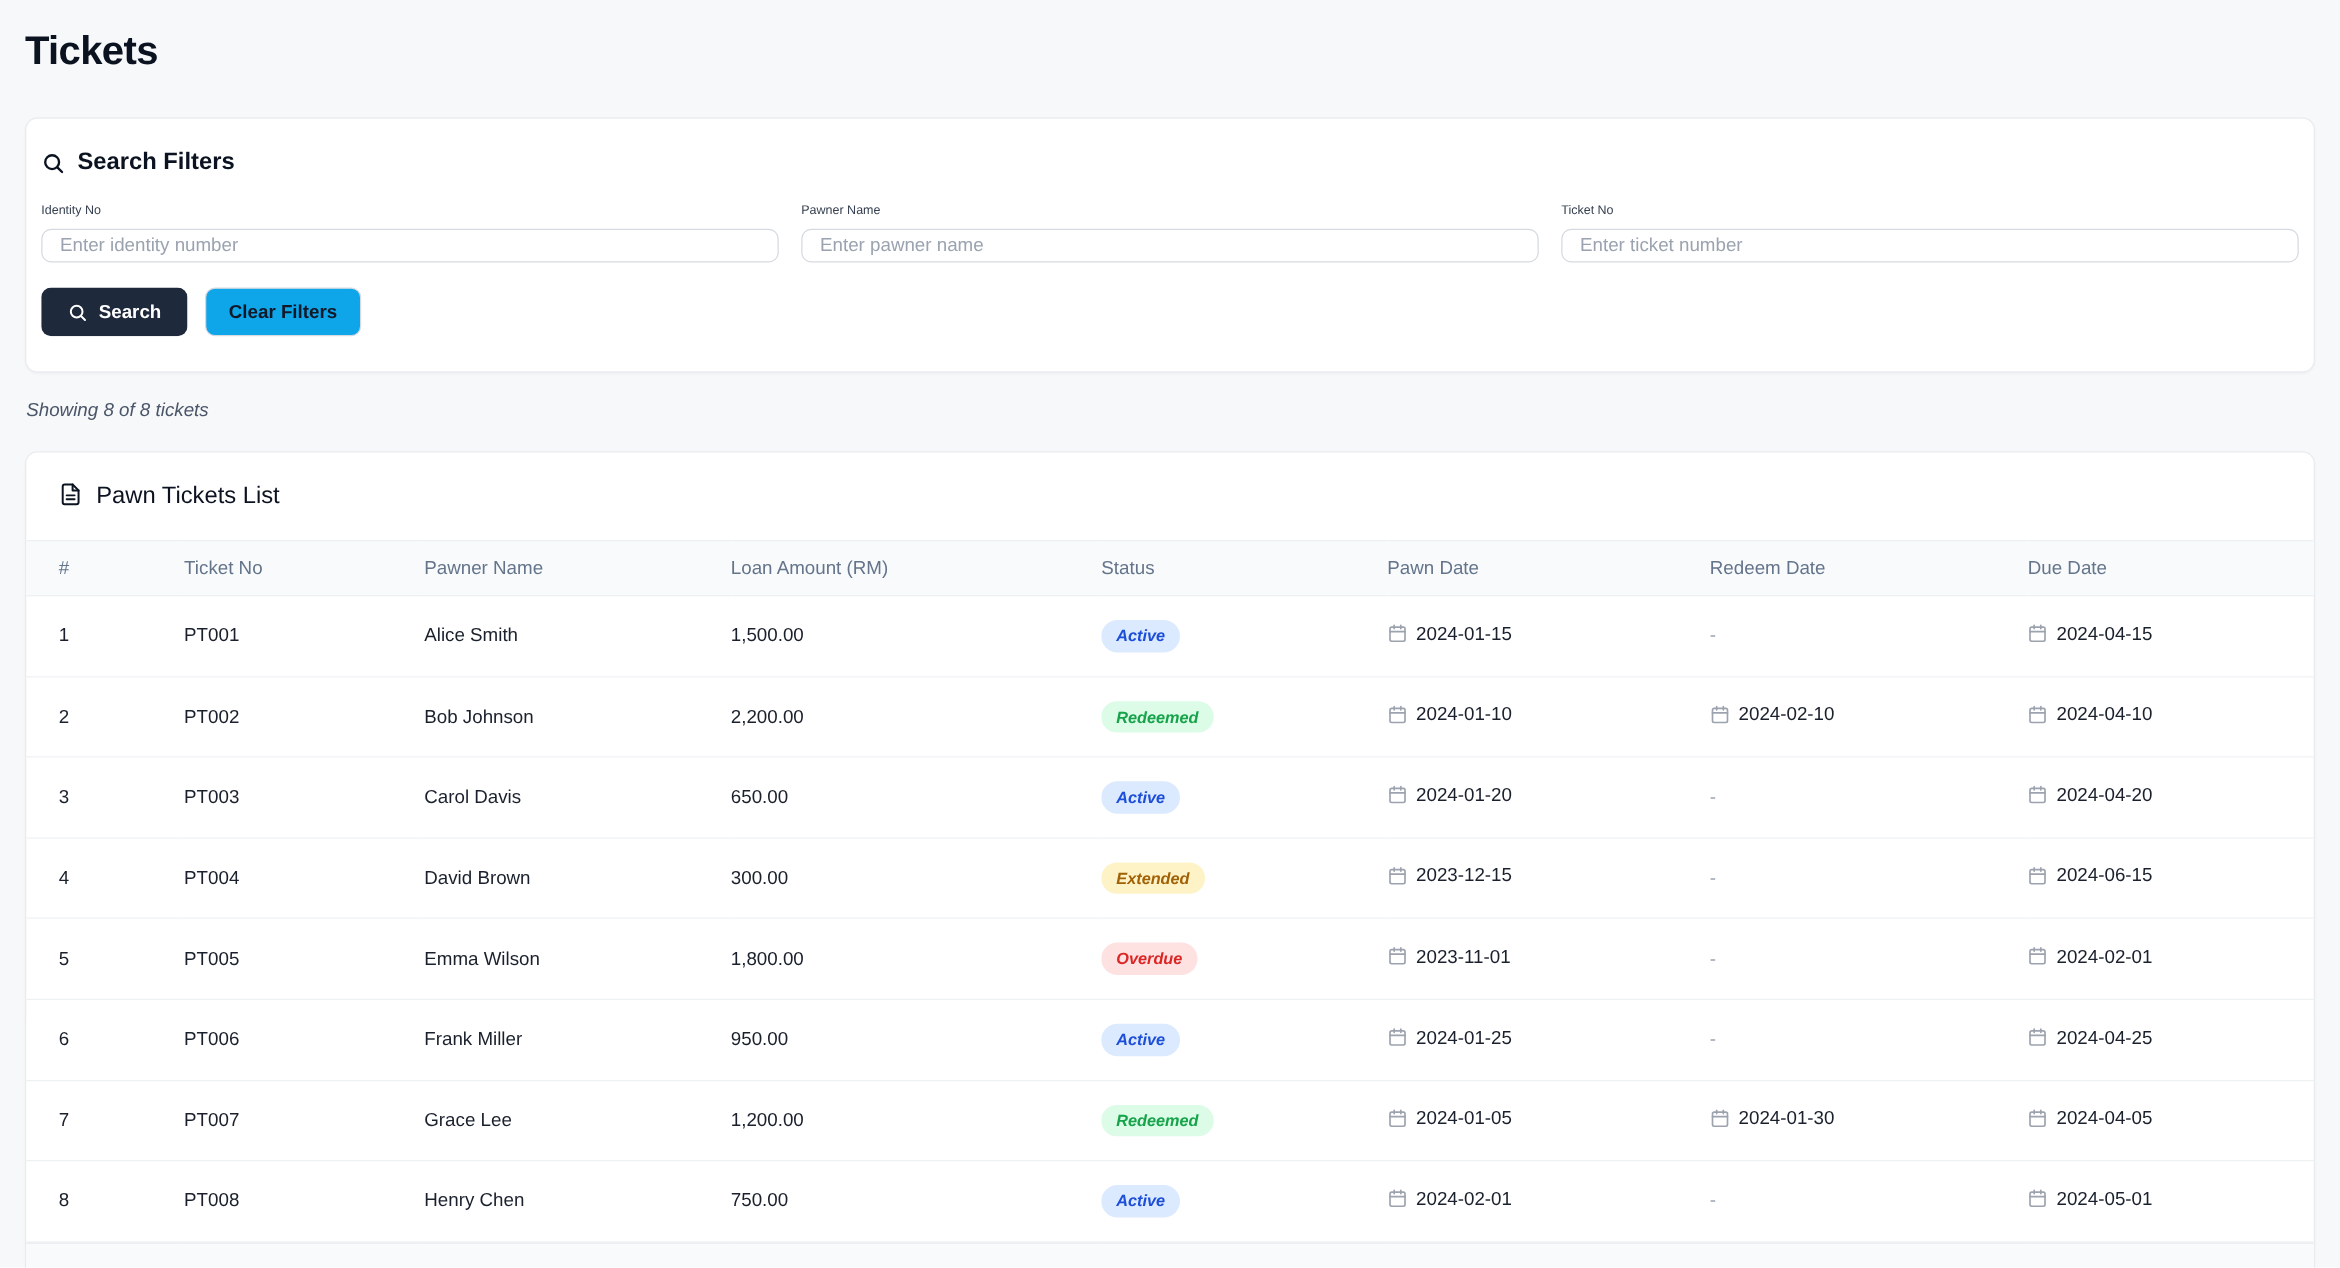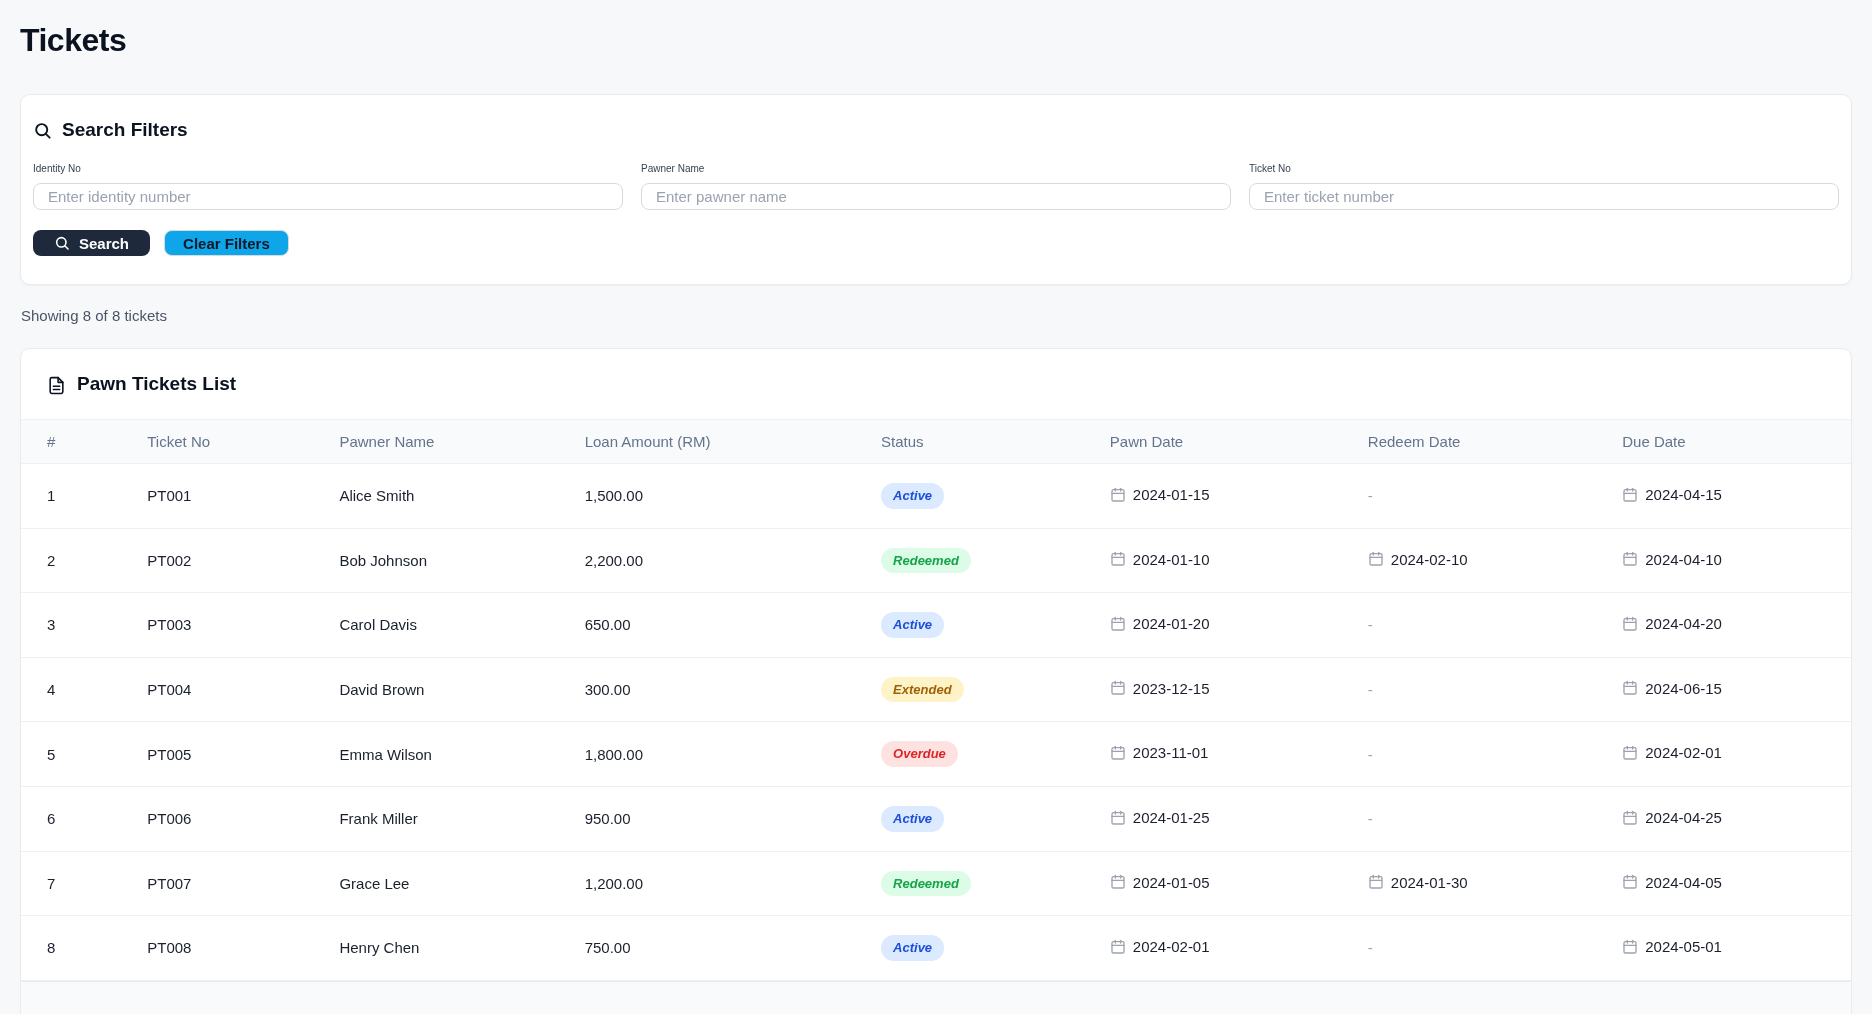--- a/index.html
+++ b/index.html
@@ -39,33 +39,33 @@
   .field input {
     width:100%; height:27px; border:1px solid #d6dae1; border-radius:8px;
     padding:0 14px; font-size:15px; color:#111827; background:#fff;
     font-family:inherit; outline:none;
   }
   .field input::placeholder { color:#9aa3af; }
 
   .actions { display:flex; gap:14px; margin-top:20px; }
   .btn {
     display:inline-flex; align-items:center; justify-content:center; gap:9px;
-    height:26px; border-radius:8px; font-size:15px; font-weight:700;
+    height:39px; border-radius:8px; font-size:15px; font-weight:700;
     cursor:pointer; font-family:inherit; border:1px solid transparent;
   }
   .btn-primary { background:#1e293b; color:#fff; padding:0 20px; }
   .btn-outline { background:#0ea5e9; border-color:#d6dae1; color:#111827; padding:0 18px; }
 
-  .summary { font-size:15px; color:#4a5568; margin:22px 0 24px 1px; }
+  .summary { font-size:15px; color:#4a5568; margin:22px 0 24px 1px;font-style:italic; }
 
   
   .table-card { padding:0; overflow:hidden; }
   .table-head {
-    display:flex; align-items:flex-end; gap:11px;
-    padding:24px 26px; font-size:19px; font-weight:700; color:#0b1220;
+    display:flex; align-items:flex-start; gap:11px;
+    padding:24px 26px; font-size:19px; font-weight:400; color:#0b1220;
   }
   table { width:100%; border-collapse:collapse; font-size:15px; table-layout:fixed; }
   thead th {
     background:#f8fafc; text-align:left; font-weight:400; color:#64748b;
     padding:13px 10px 13px 0;
     border-top:1px solid #eef1f4; border-bottom:1px solid #eef1f4;
   }
   tbody td {
     padding:19px 10px 19px 0; color:#1a202c;
     border-bottom:1px solid #eef1f4;

